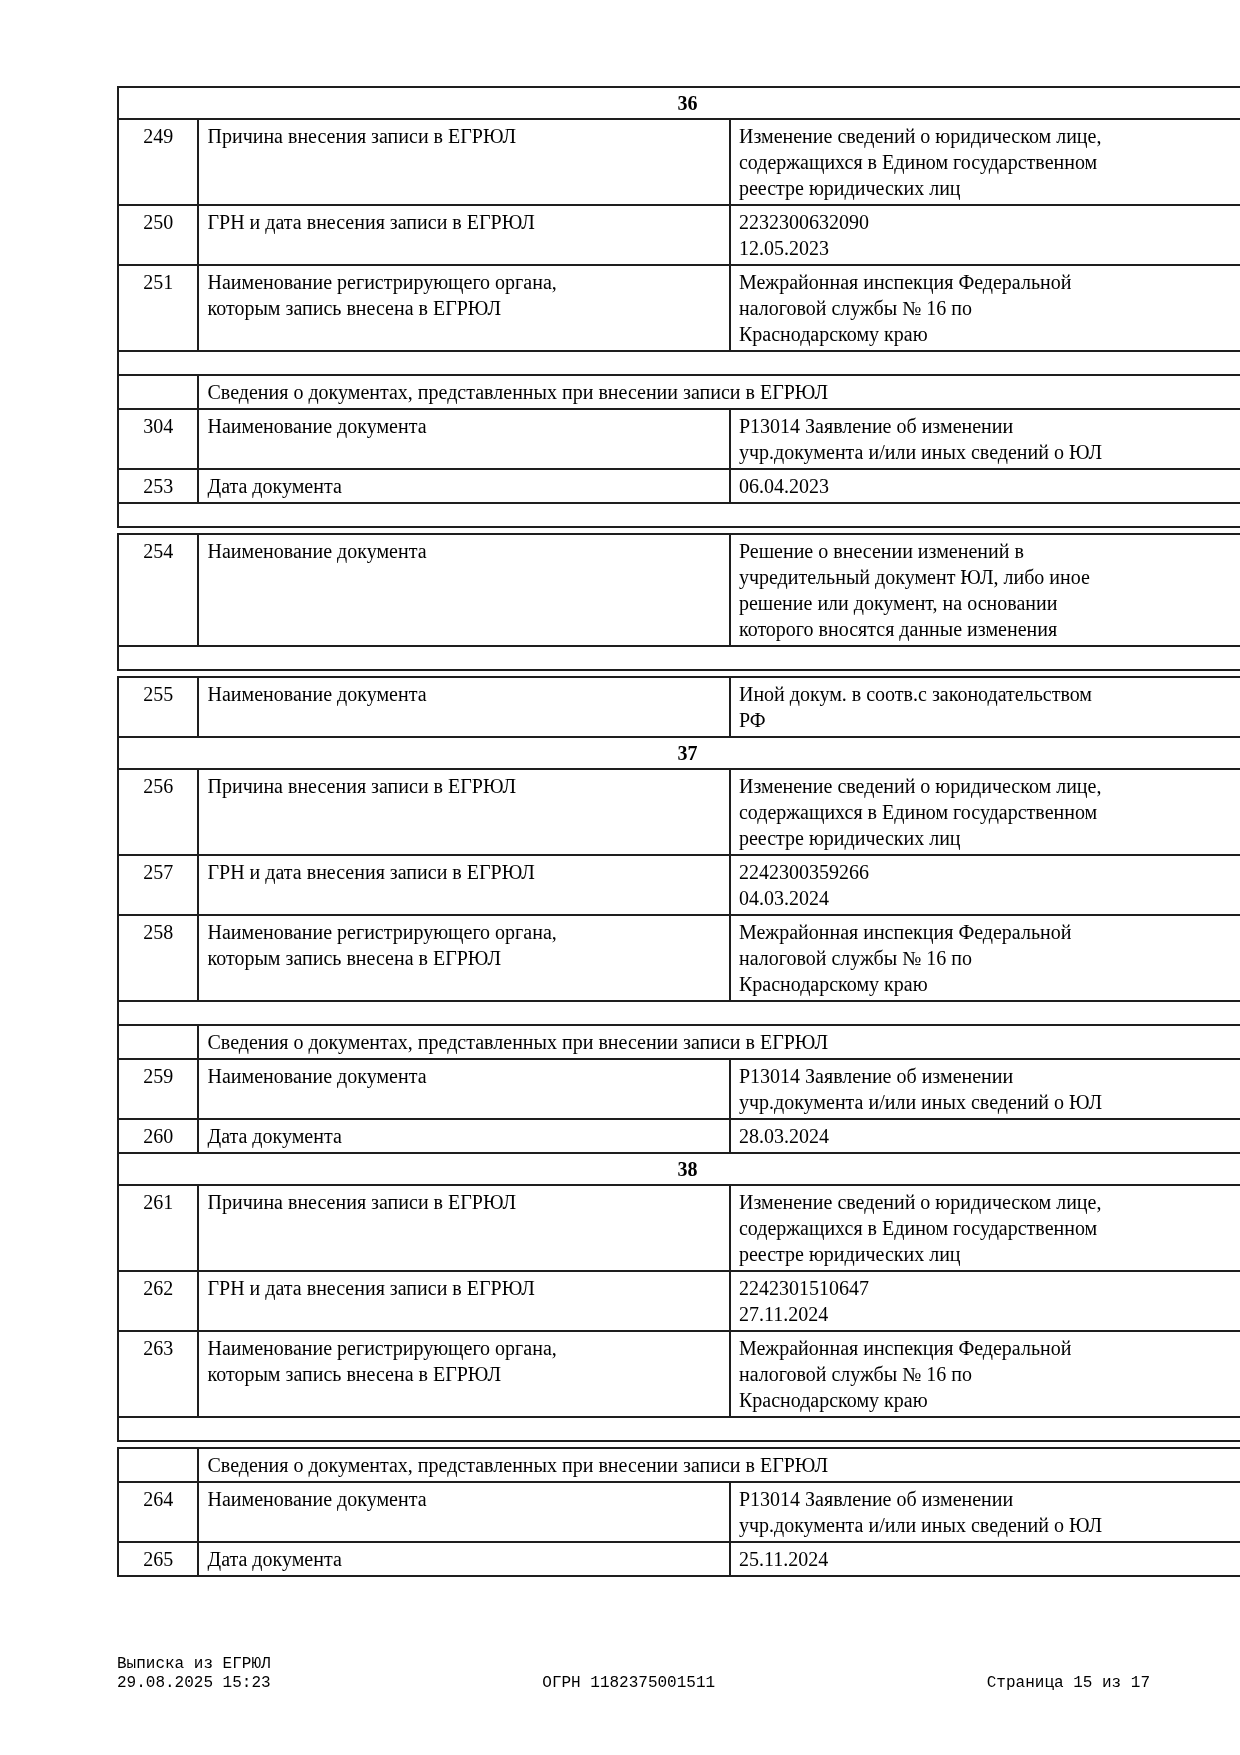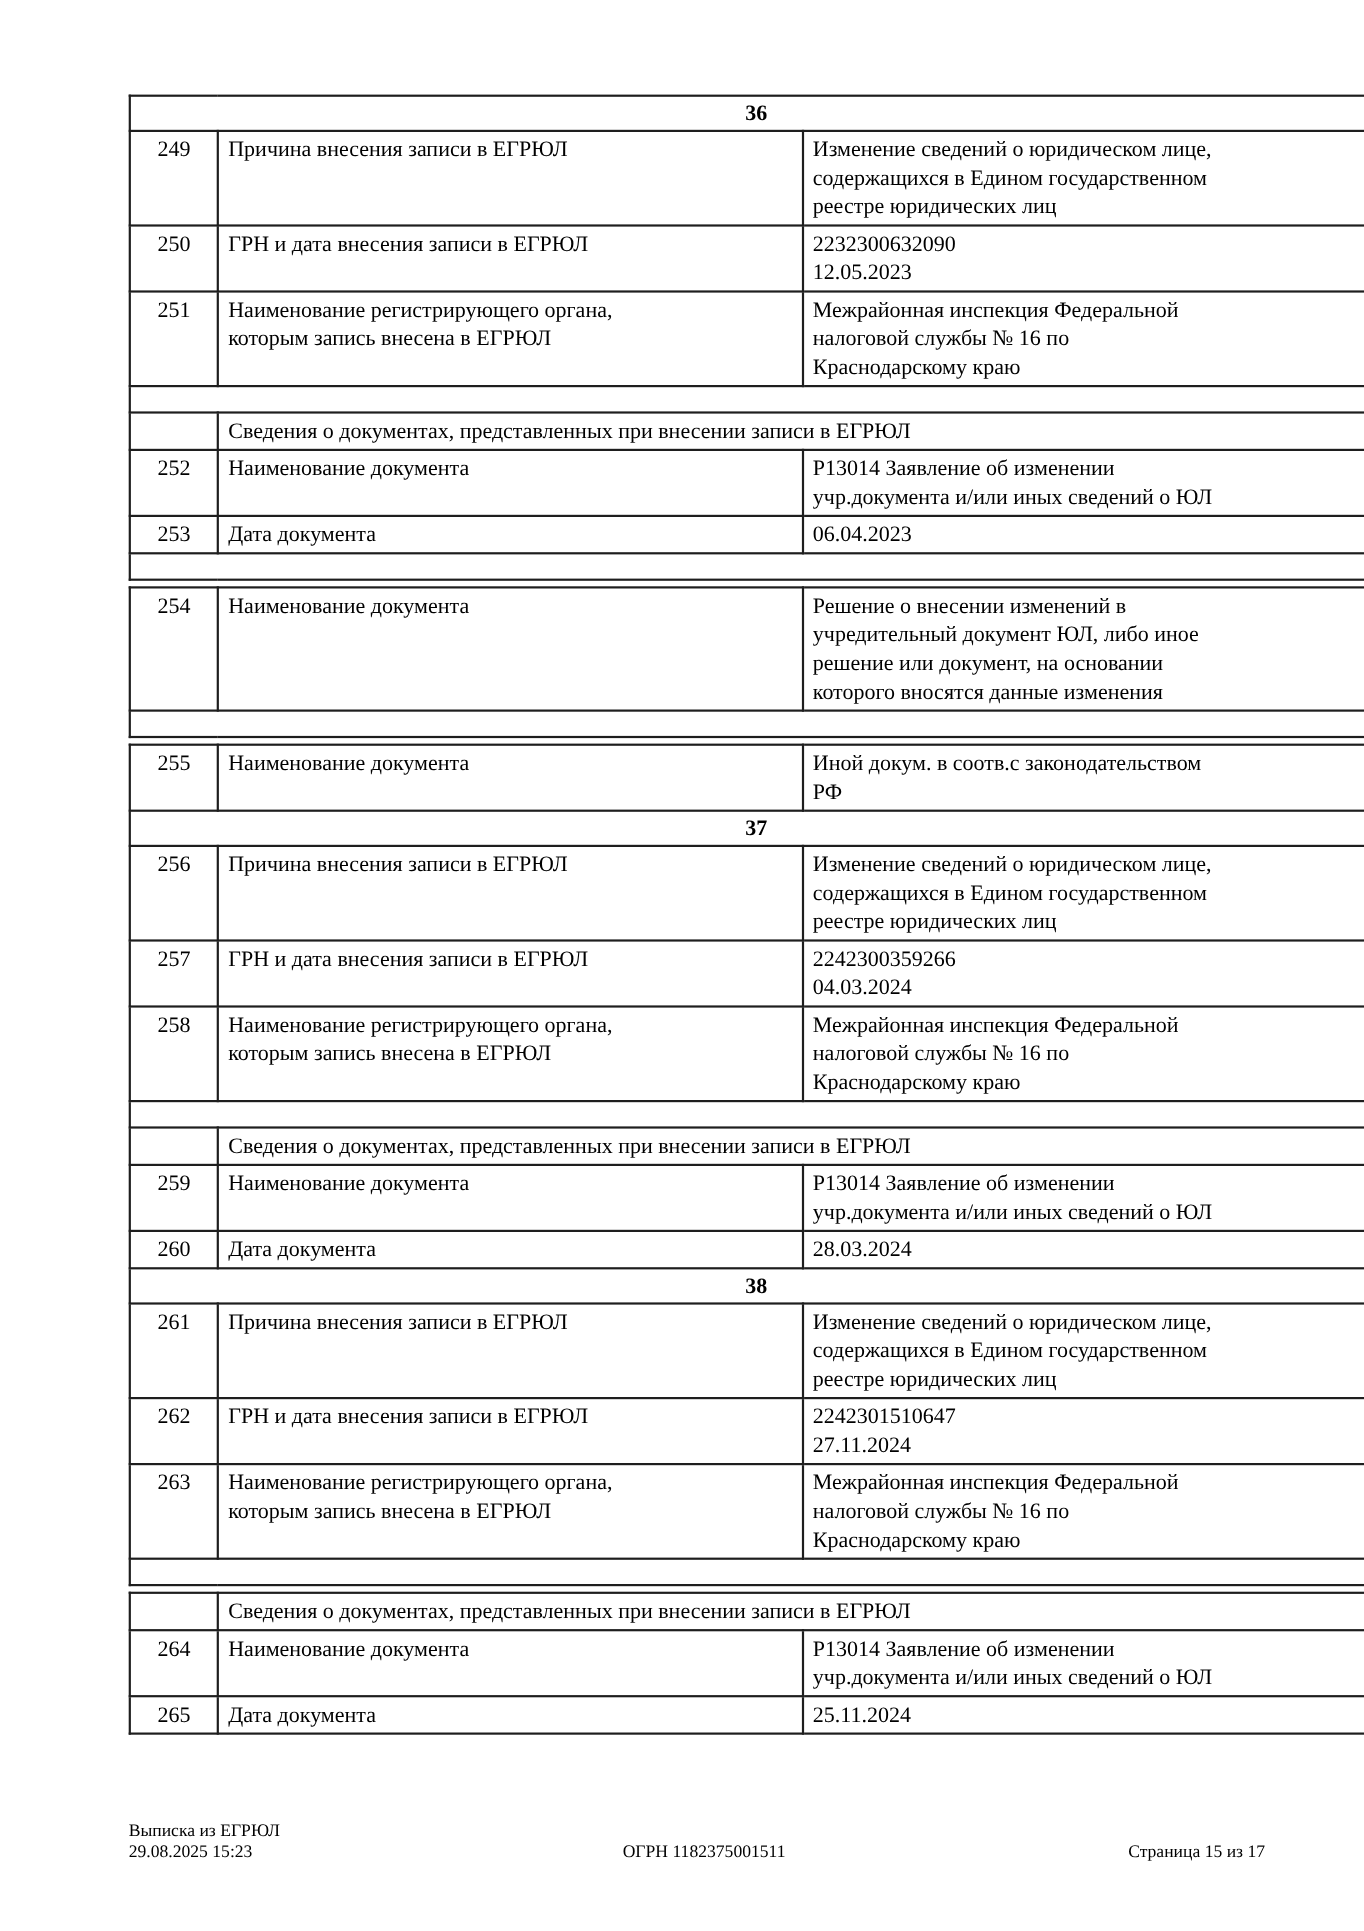--- a/index.html
+++ b/index.html
@@ -61,20 +61,21 @@
   .footer {
     position: absolute;
     left: 117px;
     top: 1655px;
     width: 1033px;
     display: flex;
     justify-content: space-between;
     align-items: flex-end;
     font-size: 16px;
     line-height: 19px;
+    font-family: Liberation Mono, monospace;
   }
   .footer .left-block { text-align: left; }
   .footer .center-block { text-align: center; }
   .footer .right-block { text-align: right; }
 </style>
 </head>
 <body>
 
 <div class="table-wrap">
   <table class="egrul">
@@ -109,21 +110,21 @@
 Краснодарскому краю</td>
         </tr>
         <tr class="spacer-row">
           <td colspan="3"></td>
         </tr>
         <tr class="subheader-row">
           <td class="num-cell"></td>
           <td colspan="2">Сведения о документах, представленных при внесении записи в ЕГРЮЛ</td>
         </tr>
         <tr>
-          <td class="num-cell">252</td>
+          <td class="num-cell">304</td>
           <td>Наименование документа</td>
           <td>Р13014 Заявление об изменении
 учр.документа и/или иных сведений о ЮЛ</td>
         </tr>
         <tr>
           <td class="num-cell">253</td>
           <td>Дата документа</td>
           <td>06.04.2023</td>
         </tr>
         <tr class="spacer-row">

